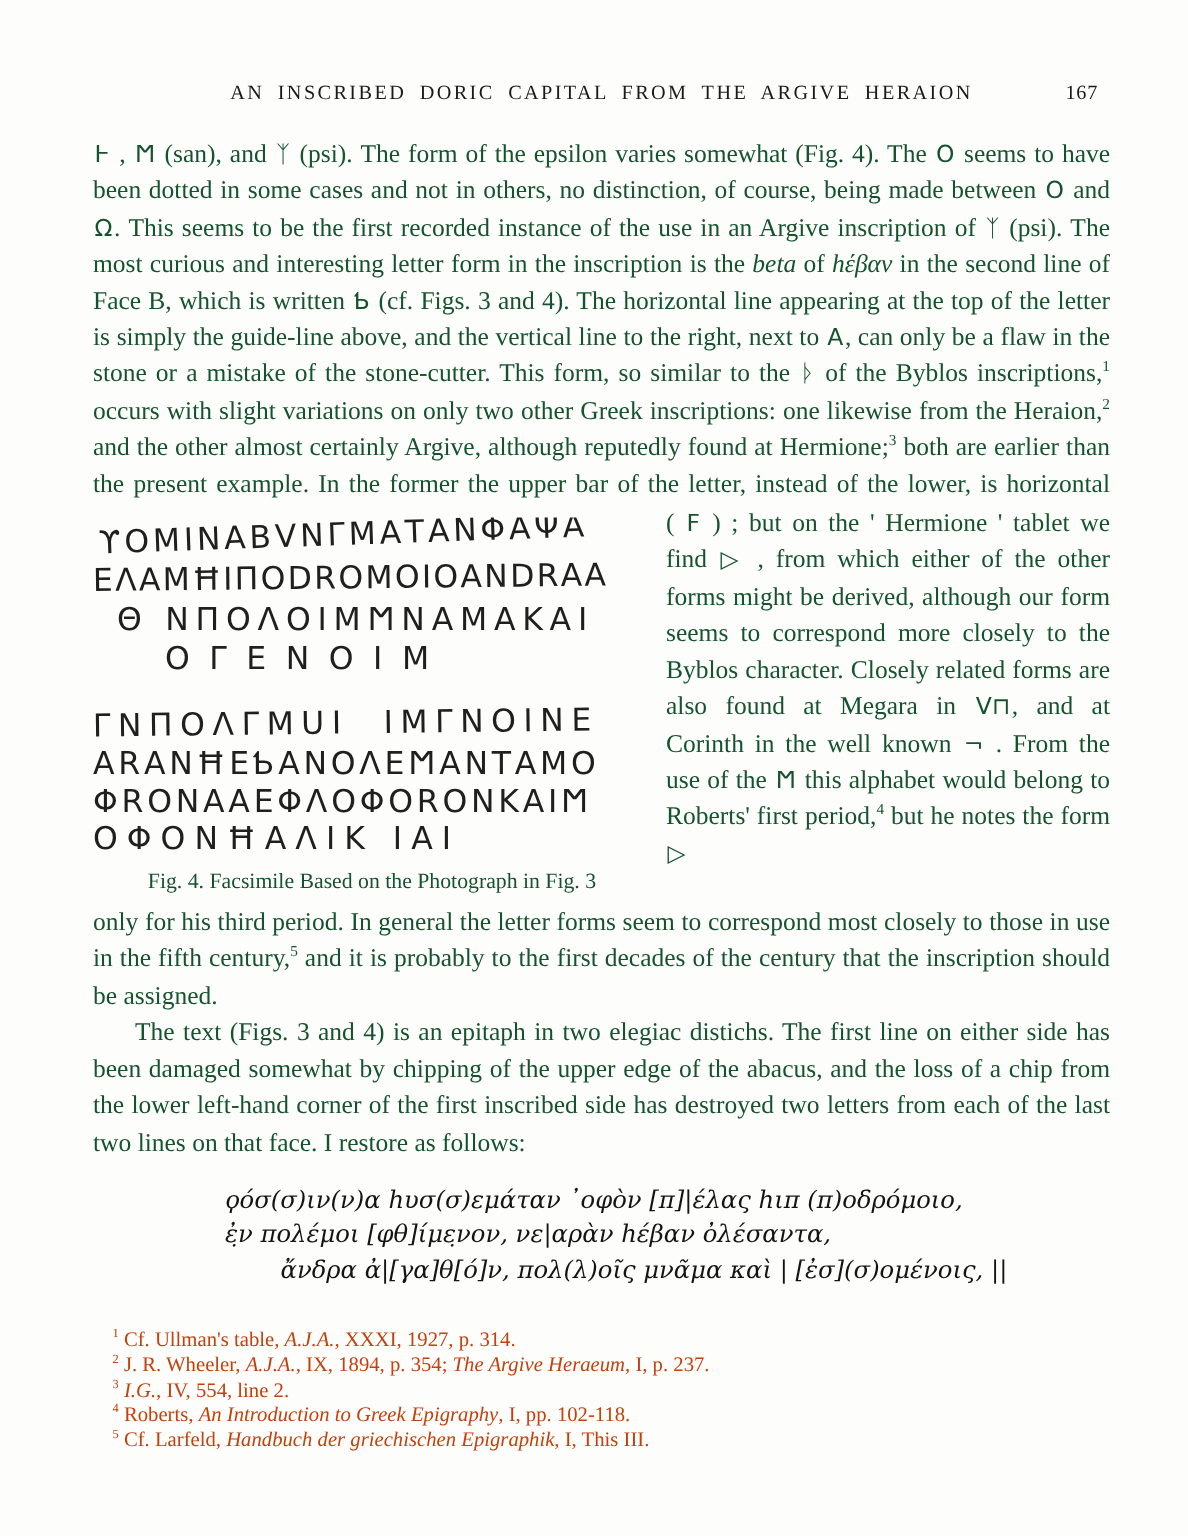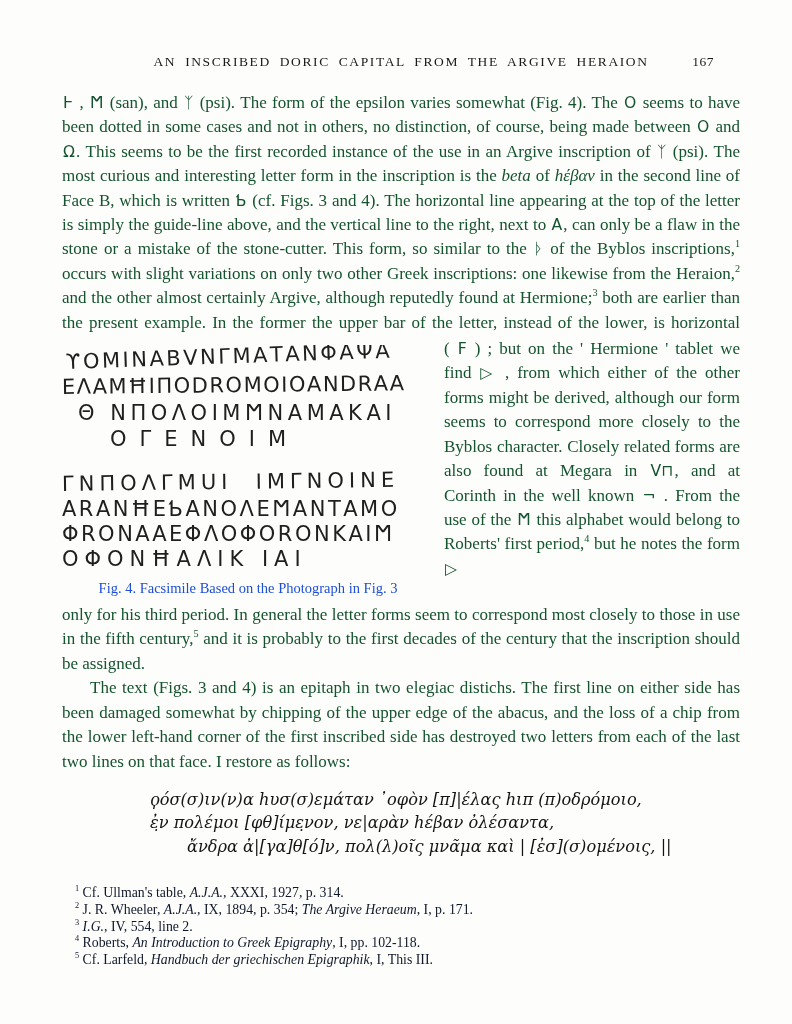--- a/index.html
+++ b/index.html
@@ -11,21 +11,21 @@
   }
   .content { position:absolute; left:62px; top:54px; width:678px; }
 
   
   .running-head {
     position:relative; text-align:center;
     font-size:13.5px; letter-spacing:1.6px; word-spacing:4px;
     margin-bottom:21px; color:#1a1a1a;
   }
   .rh-page {
-    position:absolute; right:26px; top:0; letter-spacing:0.5px;
+    position:absolute; right:8px; top:0; letter-spacing:0.5px;
   }
 
   
   .body {
     font-size:17px; line-height:24.4px; text-align:justify;
     margin:0; color:#14532d;
   }
   .para1 { text-align-last:justify; }
   .indent { text-indent:28px; }
   .it { font-style:italic; }
@@ -33,39 +33,39 @@
   .glyph {
     font-family:"DejaVu Sans", sans-serif;
     font-size:0.92em; padding:0 1px;
   }
 
   
   .fig-row { display:flex; align-items:flex-start; gap:10px; margin-top:4px; }
   .figure { margin:0; width:372px; flex:0 0 auto; padding-top:6px; }
   .facsimile { display:block; }
   .figure figcaption {
-    font-size:14.5px; text-align:center; margin-top:9px; color:#1d4ed8;
+    font-size:14.5px; text-align:center; margin-top:9px; color:#14532d;
   }
   .right-col { width:296px; margin-top:-2px; text-align-last:justify; }
 
   .cont { margin-top:6px; }
   .para-epitaph { margin-top:0; }
 
   
   .verse {
     margin:14px 0 0 88px;
     font-family:"DejaVu Serif", serif; font-style:italic;
     font-size:16.2px; line-height:23.5px; color:#141414;
   }
   .verse-line.even { margin-left:37px; }
 
   
   .footnotes { margin-top:27px; margin-left:13px; }
   .footnotes p {
-    margin:0; font-size:13.8px; line-height:16.6px; text-align:left; color:#0f172a;
+    margin:0; font-size:13.8px; line-height:16.6px; text-align:left; color:#c2410c;
   }
 
   svg text {
     font-family:"DejaVu Sans", sans-serif;
     fill:#1f1f1f;
   }
 </style>
 </head>
 <body>
 
@@ -102,20 +102,20 @@
     <p class="body indent para-epitaph"><span>The text (Figs. 3 and 4) is an epitaph in two elegiac distichs. The first line on either side has been damaged somewhat by chipping of the upper edge of the abacus, and the loss of a chip from the lower left-hand corner of the first inscribed side has destroyed two letters from each of the last two lines on that face. I restore as follows:</span></p>
 
     <div class="verse">
       <div class="verse-line">ϙόσ(σ)ιν(ν)α hυσ(σ)εμάταν ᾽οφὸν [π]|έλας hιπ (π)οδρόμοιο,</div>
       <div class="verse-line">ἐ̣ν πολέμοι [φθ]ίμε̣νον, νε|αρὰν hέβαν ὀλέσαντα,</div>
       <div class="verse-line even">ἄνδρα ἀ|[γα]θ[ό]ν, πολ(λ)οῖς μνᾶμα καὶ | [ἐσ](σ)ομένοις, ||</div>
     </div>
 
     <div class="footnotes">
       <p><sup>1</sup><span> Cf. Ullman's table, </span><span class="it">A.J.A.</span><span>, XXXI, 1927, p. 314.</span></p>
-      <p><sup>2</sup><span> J. R. Wheeler, </span><span class="it">A.J.A.</span><span>, IX, 1894, p. 354; </span><span class="it">The Argive Heraeum</span><span>, I, p. 171.</span></p>
+      <p><sup>2</sup><span> J. R. Wheeler, </span><span class="it">A.J.A.</span><span>, IX, 1894, p. 354; </span><span class="it">The Argive Heraeum</span><span>, I, p. 237.</span></p>
       <p><sup>3</sup><span> </span><span class="it">I.G.</span><span>, IV, 554, line 2.</span></p>
       <p><sup>4</sup><span> Roberts, </span><span class="it">An Introduction to Greek Epigraphy</span><span>, I, pp. 102-118.</span></p>
       <p><sup>5</sup><span> Cf. Larfeld, </span><span class="it">Handbuch der griechischen Epigraphik</span><span>, I, This III.</span></p>
     </div>
 
   </div>
 </div>
 
 </body></html>

